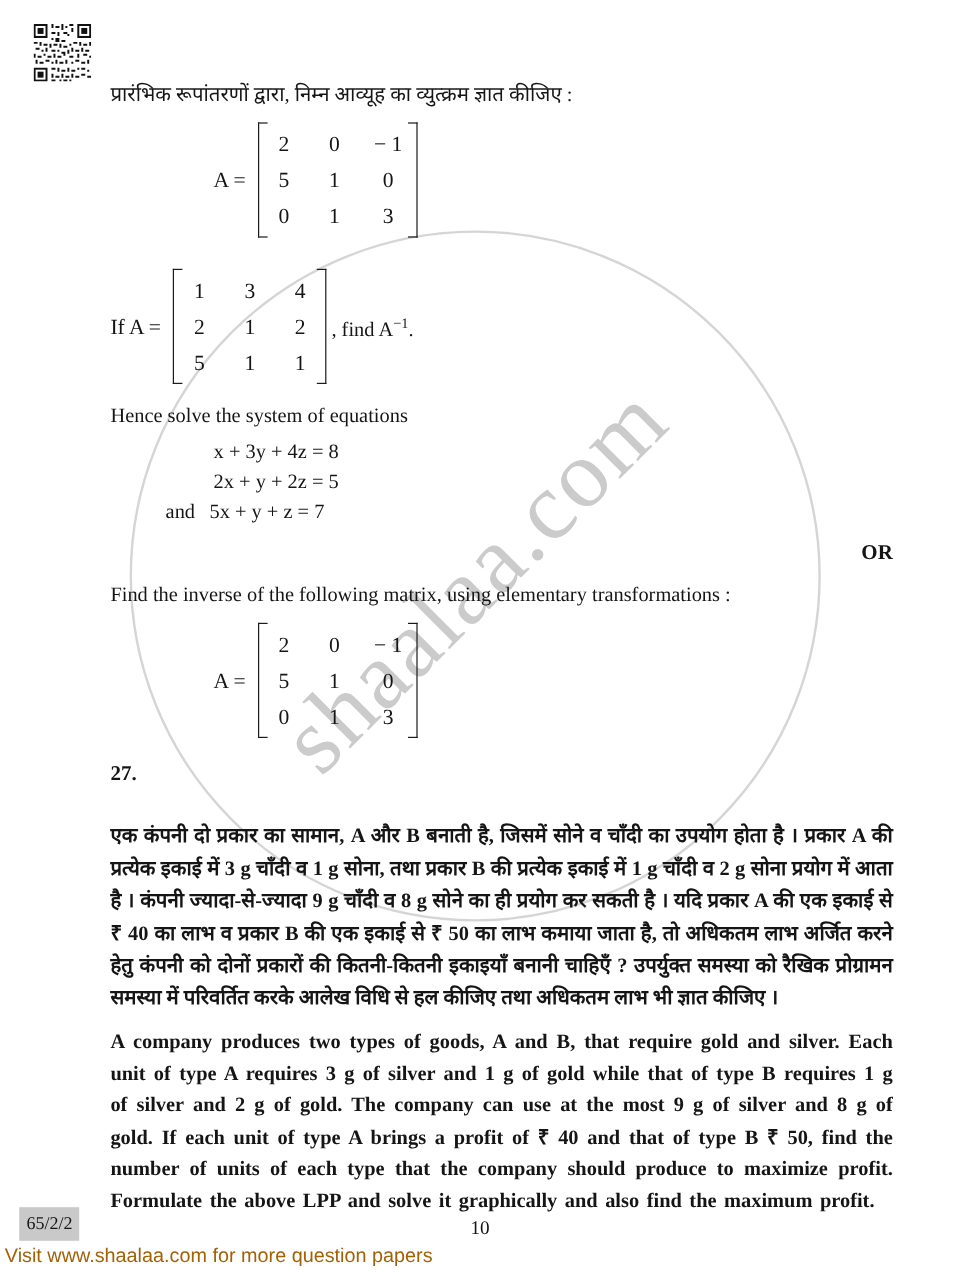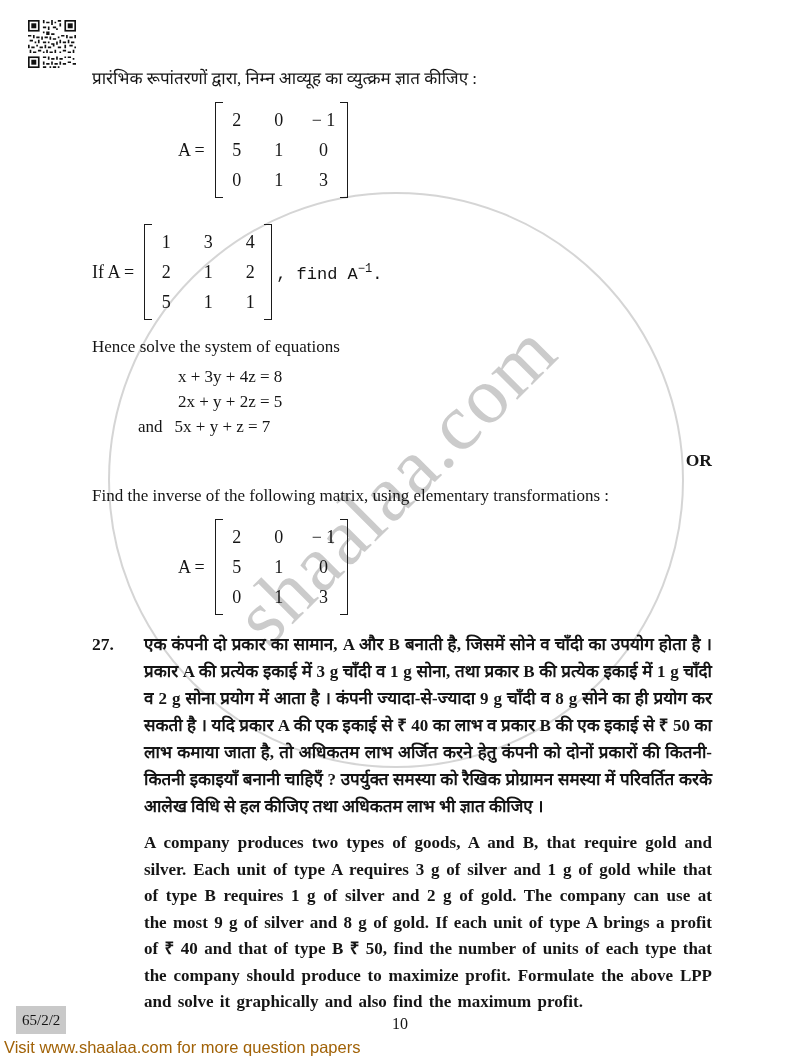--- a/index.html
+++ b/index.html
@@ -27,21 +27,21 @@
     color: rgba(125,125,125,0.40);
     font-family: "Liberation Serif", serif;
   }
 
   
   .qr { position: absolute; left: 28px; top: 20px; width: 48px; height: 48px; z-index: 2; }
 
   
   .content {
     position: relative; z-index: 1;
-    padding: 66px 88px 0 92px;
+    padding: 66px 56px 0 92px;
     font-size: 17px; line-height: 26px;
   }
   .hindi-intro { margin-bottom: 8px; }
 
   .matrix-row { display: flex; align-items: center; margin: 10px 0 12px 0; }
   .matrix-row.indented { margin-left: 86px; }
   .matrix-label { margin-right: 10px; font-size: 18px; }
   .matrix {
     display: inline-grid; grid-template-columns: repeat(3, auto);
     column-gap: 24px; row-gap: 10px;
@@ -50,31 +50,31 @@
   }
   .matrix::before {
     content: ""; position: absolute; top: 0; bottom: 0; left: 0; width: 7px;
     border: 1.6px solid #1b1b1b; border-right: none;
   }
   .matrix::after {
     content: ""; position: absolute; top: 0; bottom: 0; right: 0; width: 7px;
     border: 1.6px solid #1b1b1b; border-left: none;
   }
   .mcell { min-width: 18px; text-align: center; }
-  .after-matrix { margin-left: 4px; font-size: 17px; font-family: Liberation Mono, monospace; }
+  .after-matrix { margin-left: 4px; font-size: 17px; }
   sup { font-size: 12px; }
 
   .hence { margin: 14px 0 4px 0; }
   .eq-line { margin-left: 86px; line-height: 25px; }
   .eq-line.and-line { margin-left: 46px; }
   .and-word { margin-right: 12px; }
   .or-label { font-weight: bold; margin: 8px 0 10px 138px; font-size: 17.5px; text-align: right; }
   .alt-text { margin: 4px 0 6px 0; }
 
-  .question { display: flex; margin-top: 16px; }
+  .question { display: flex; margin-top: 16px; flex-direction: column; }
   .qnum { width: 52px; flex: 0 0 52px; font-weight: bold; font-size: 17.5px; }
   .qtext { flex: 1; }
   .hindi-para, .eng-para { text-align: justify; line-height: 27px; font-weight: bold; }
   .eng-para { margin-top: 10px; line-height: 26.5px; word-spacing: 2px; }
 
   
   .footer-code {
     position: absolute; left: 16px; bottom: 26px; z-index: 2;
     background: #c9c9c9; padding: 4px 6px;
     font-size: 15px; line-height: 20px;

